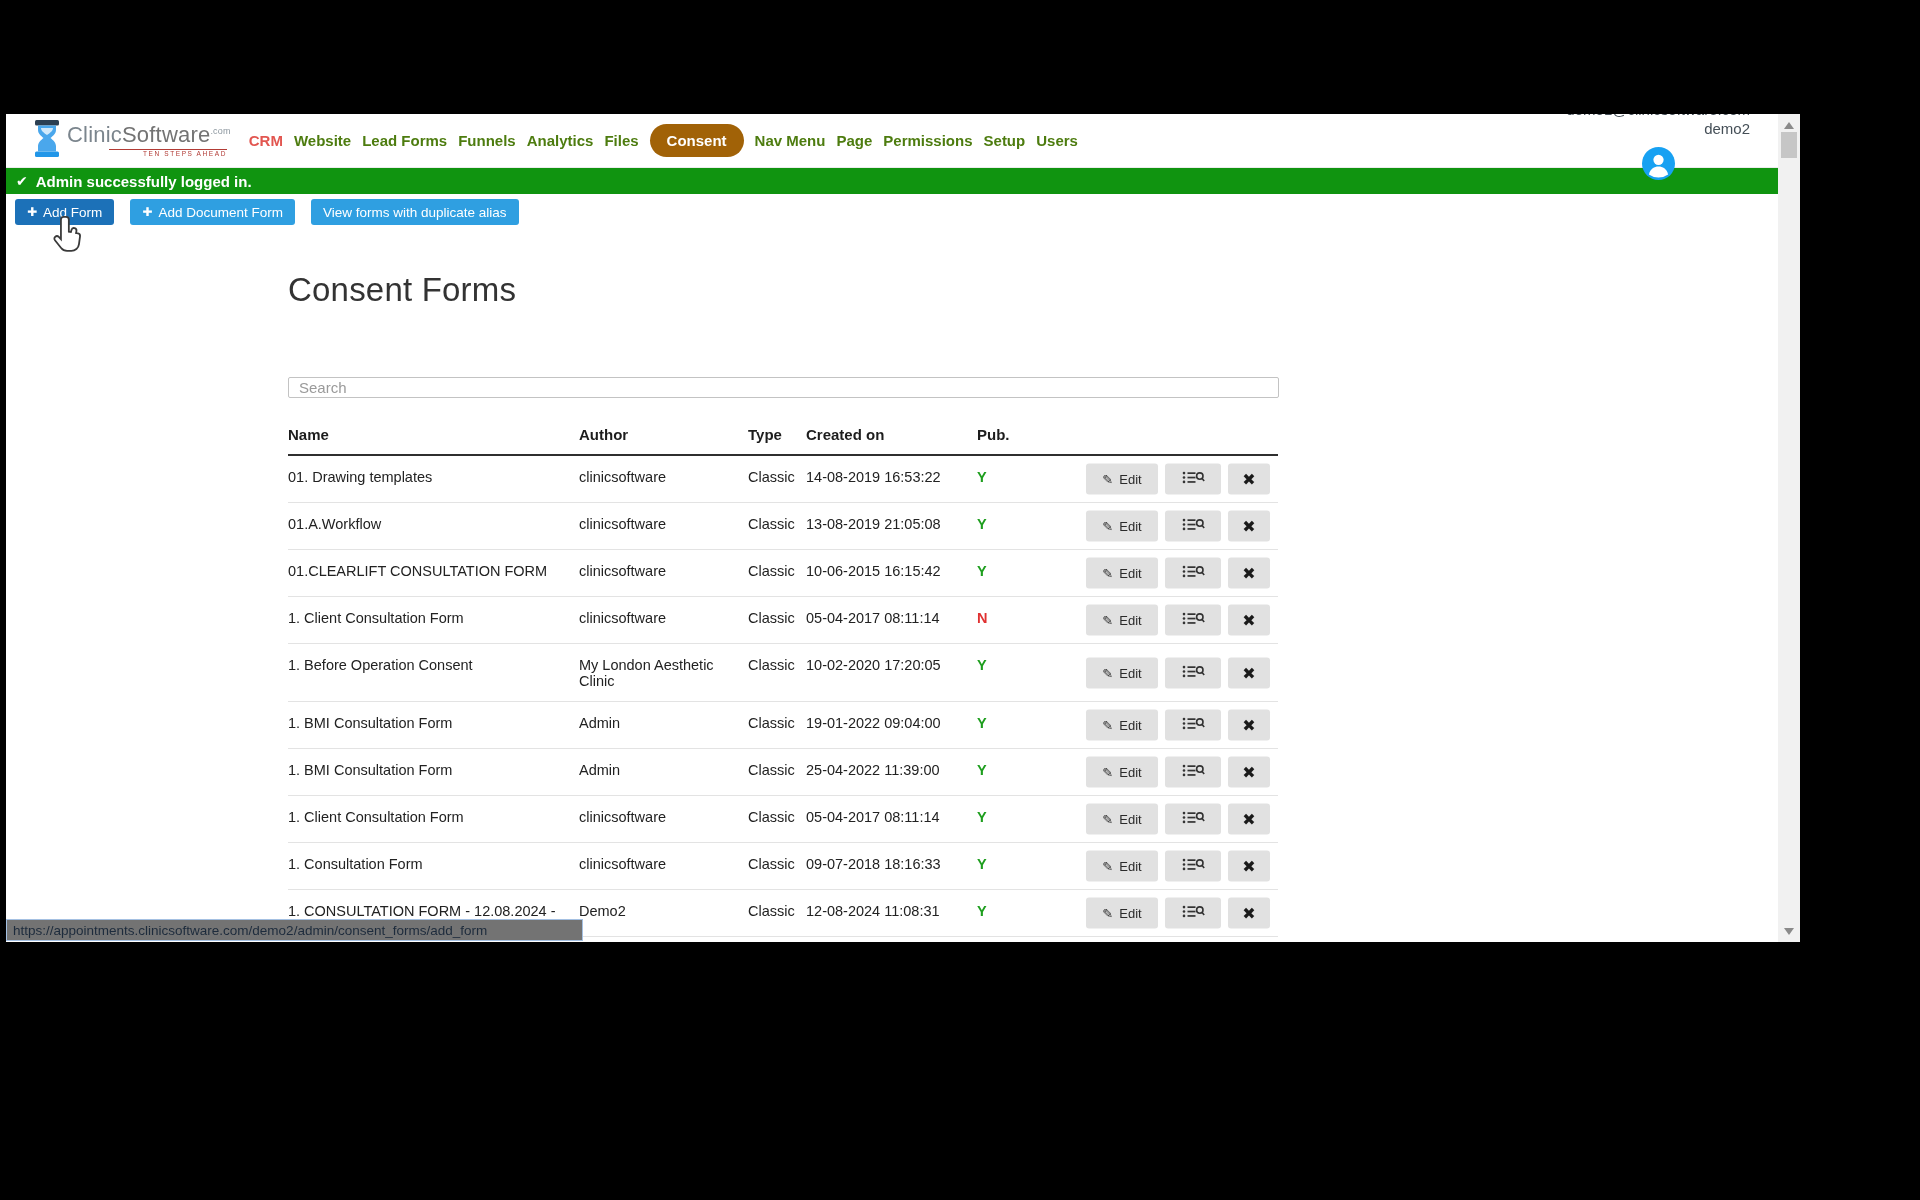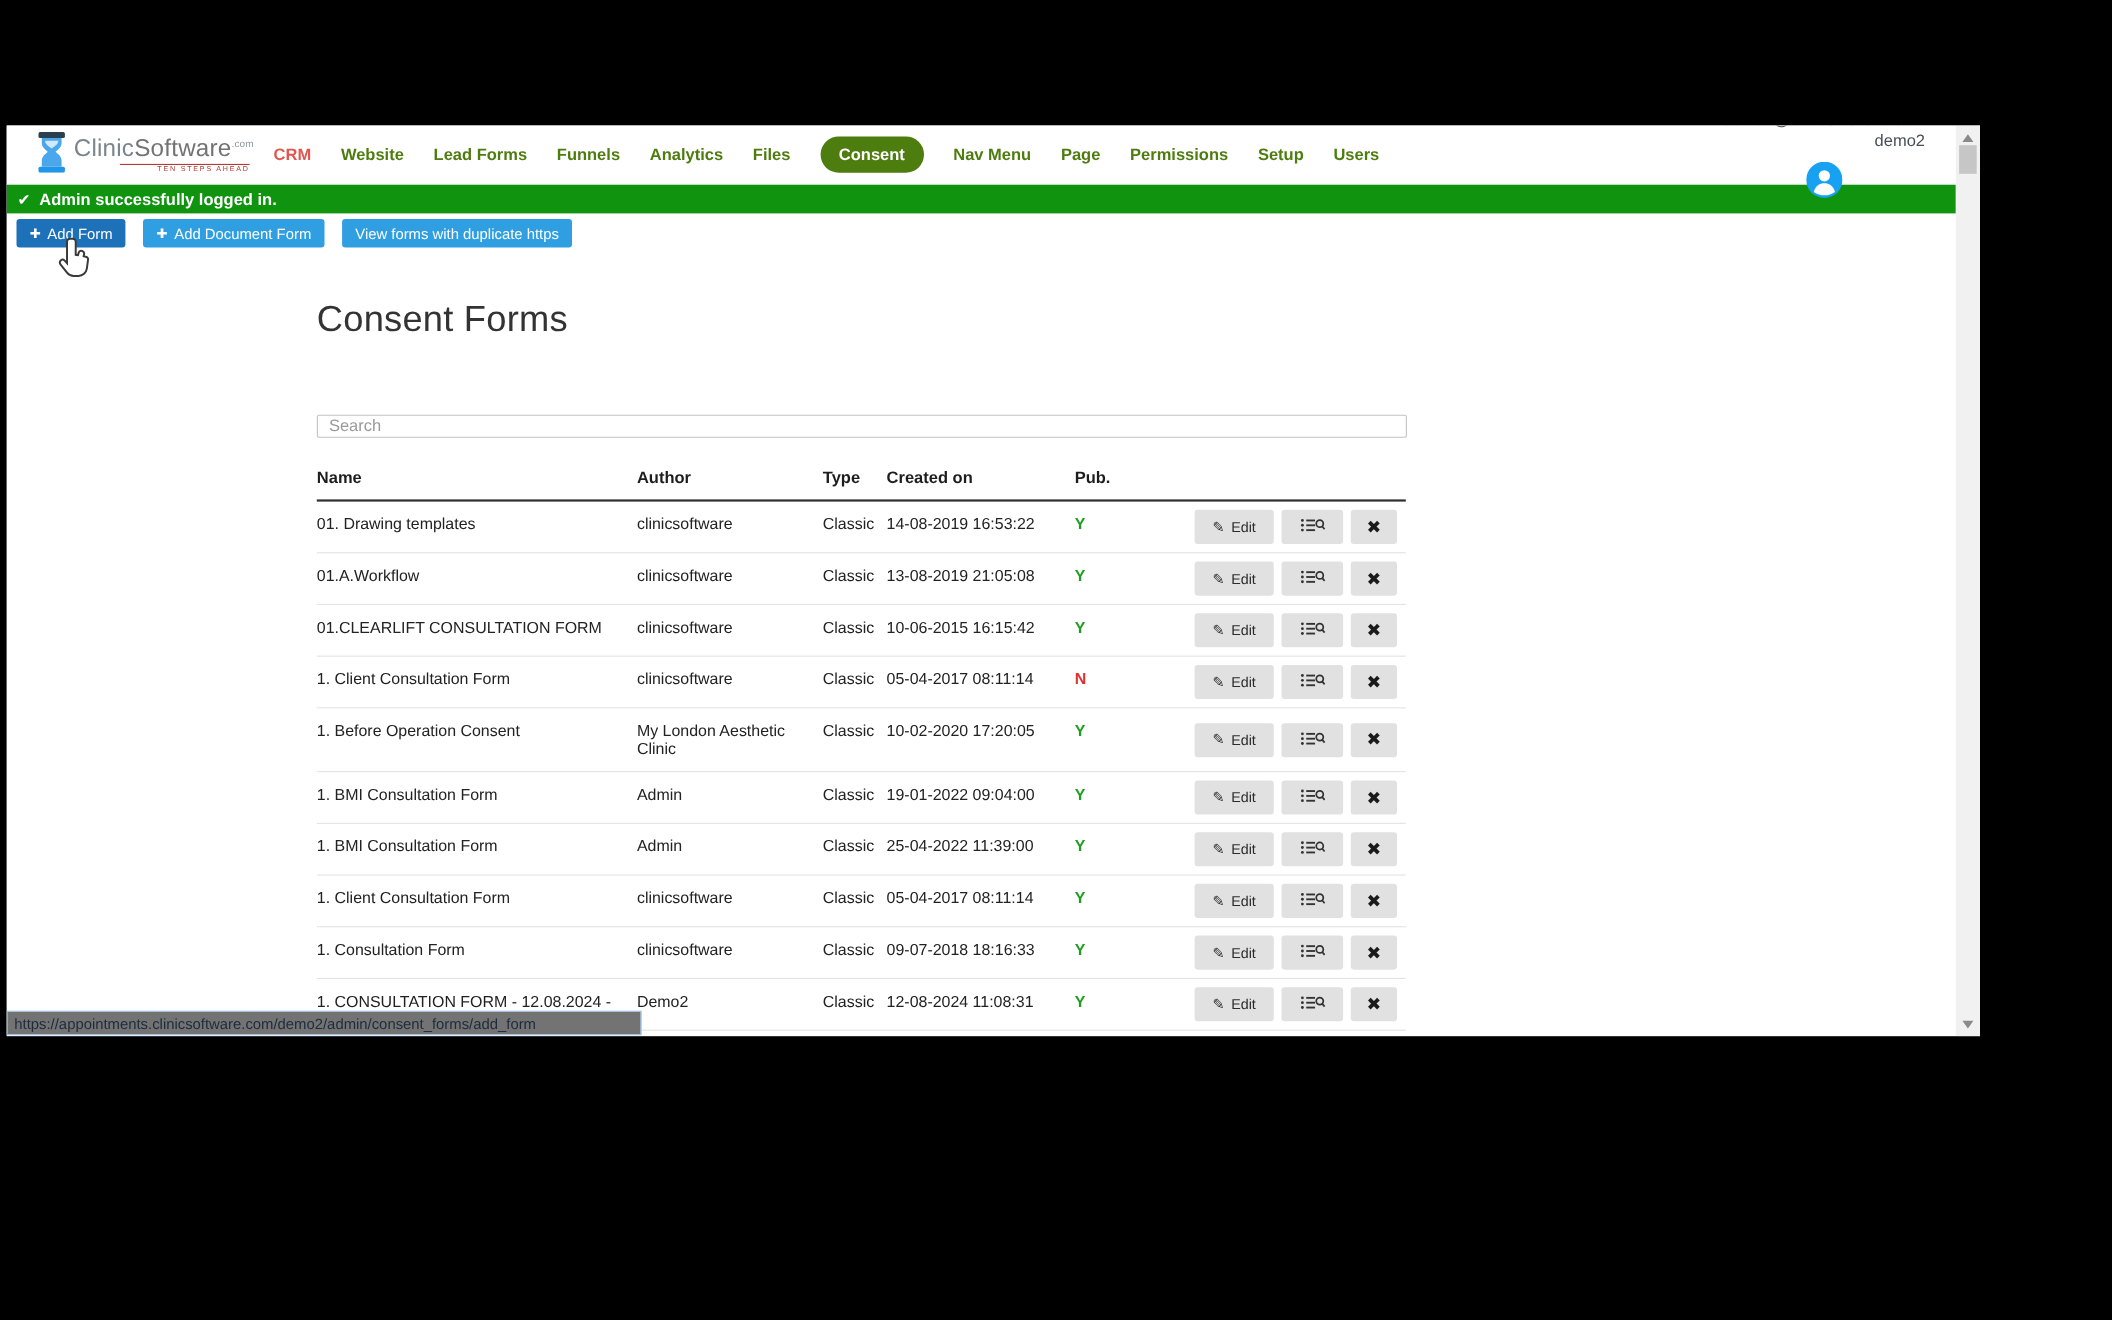--- a/index.html
+++ b/index.html
@@ -14,25 +14,25 @@
   .topbar { height:54px; display:flex; align-items:center; padding-left:28px;
     border-bottom:1px solid #ececec; background:#fff; }
   .logo { display:flex; align-items:center; gap:7px; cursor:pointer; }
   .logo-text { line-height:1; }
   .brand { font-size:22px; color:#7b858d; letter-spacing:.2px; }
   .brand .b1 { font-weight:400; }
   .brand .b2 { font-weight:400; color:#737373; }
   .brand sup { font-size:9px; color:#8b969e; vertical-align:super; }
   .tagline { font-size:6.5px; letter-spacing:1.6px; color:#b23b35; text-align:right;
     margin-top:3px; border-top:1px solid #b23b35; padding-top:1px; width:118px; margin-left:42px;}
-  .nav { display:flex; align-items:center; gap:27px; margin-left:18px;text-align:right; }
+  .nav { display:flex; align-items:center; gap:11px; margin-left:18px;text-align:right; }
   .nav-item { font-size:15px; font-weight:600; color:#4d7c0f; text-decoration:none;
     white-space:nowrap; cursor:pointer; }
   .nav-item.red { color:#e25650; }
-  .nav-item.active { background:#4d7c0f; color:#fff; padding:8px 17px; border-radius:18px; }
+  .nav-item.active { background:#a16207; color:#fff; padding:8px 17px; border-radius:18px; }
   .user { margin-left:auto; margin-right:28px; display:flex; align-items:center; gap:9px;flex-direction:column; }
   .user-lines { text-align:right; font-size:15px; color:#454f57; line-height:1.25; }
   .avatar { width:33px; height:33px; border-radius:50%; cursor:pointer; flex:0 0 auto; }
 
   
   .alert { height:26px; background:#109410; color:#fff; display:flex; align-items:center;
     gap:8px; padding-left:10px; font-size:15px; font-weight:600; }
   .alert .check { font-size:14px; }
 
   
@@ -155,21 +155,21 @@
     <div class="toolbar">
       <button class="btn-blue btn-dark">
         <span class="plus">✚</span>
         <span>Add Form</span>
       </button>
       <button class="btn-blue btn-light">
         <span class="plus">✚</span>
         <span>Add Document Form</span>
       </button>
       <button class="btn-blue btn-light">
-        <span>View forms with duplicate https</span>
+        <span>View forms with duplicate alias</span>
       </button>
       <span class="cursor-icon">
         <svg width="36" height="44" viewBox="0 0 28 34">
           <path fill="#fff" stroke="#3a3a3a" stroke-width="1.4" d="M11 2.2c1.2 0 2.1 1 2.1 2.1v9.3l1.6.25.45-1.6c.3-1.05 1.4-1.65 2.45-1.35 1 .3 1.6 1.3 1.4 2.3l-.3 1.5 1.5.3c1.05.2 1.75 1.2 1.6 2.25l-.85 6.2c-.4 2.9-2.9 5.1-5.85 5.1h-3.4c-1.8 0-3.5-.8-4.6-2.2l-4.8-6c-.7-.85-.6-2.1.25-2.8.8-.7 2-.6 2.75.2l1.65 1.8V4.3c0-1.15.95-2.1 2.05-2.1z"></path>
         </svg>
       </span>
     </div>
 
     <main>
       <h1>Consent Forms</h1>

